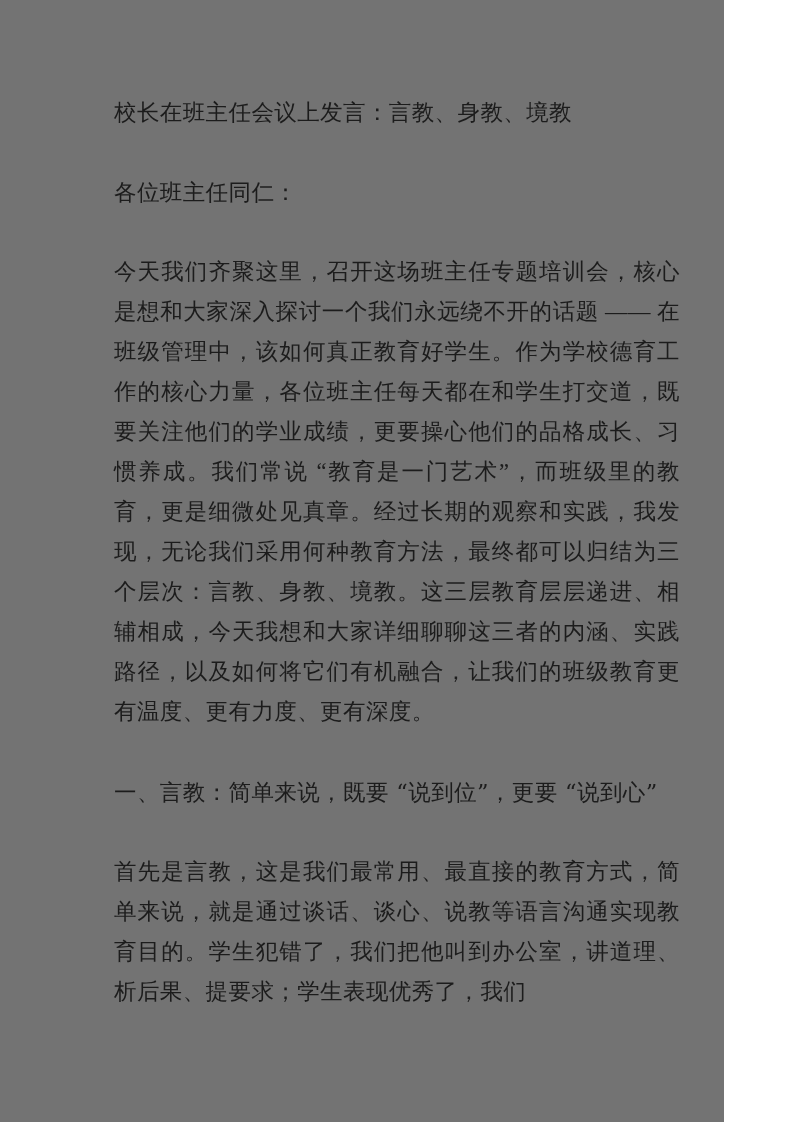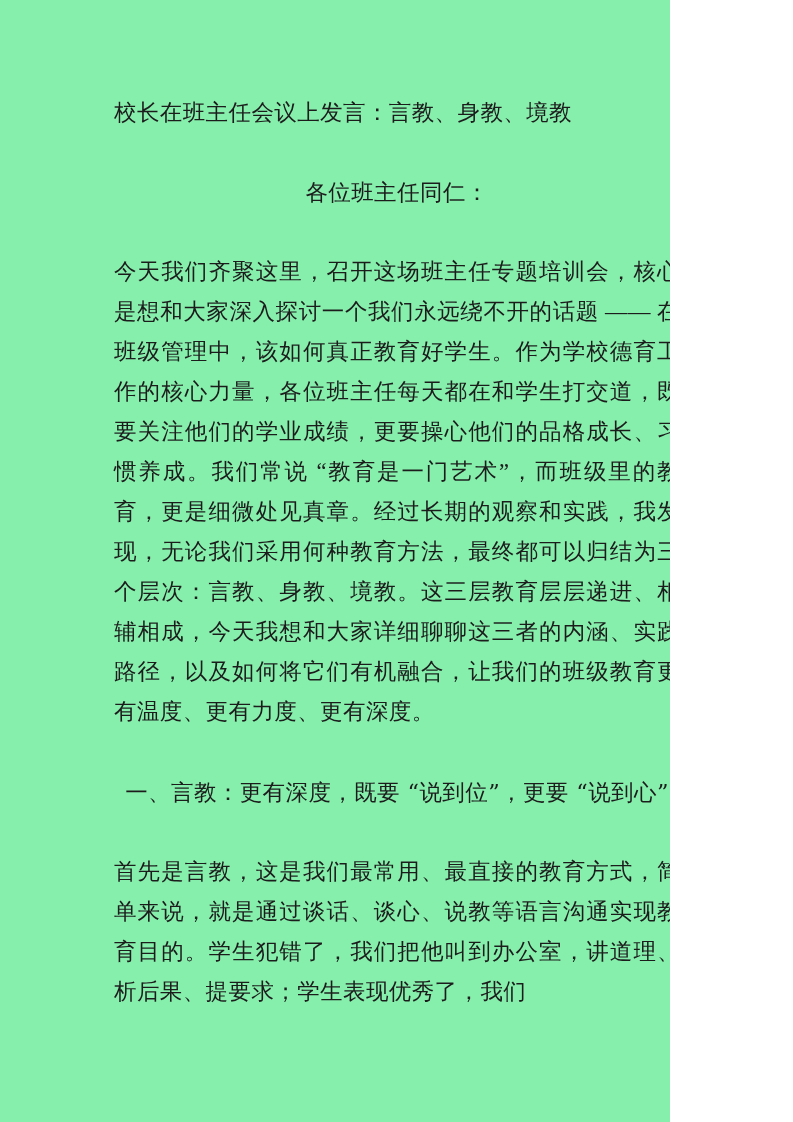--- a/index.html
+++ b/index.html
@@ -4,23 +4,23 @@
 <title>document</title>
 <style>
   html, body {
     margin: 0;
     padding: 0;
     background: #ffffff;
   }
 
   .page {
     position: relative;
-    width: 670px;
+    width: 724px;
     height: 1122px;
-    background: #86efac;
+    background: #737373;
     overflow: hidden;
     box-sizing: border-box;
     font-family: "DejaVu Serif", "Liberation Serif", serif;
     color: #1c1c1c;
     -webkit-font-smoothing: antialiased;
   }
 
   .doc-body {
     position: absolute;
     left: 114px;
@@ -47,39 +47,39 @@
 
   .block.title {
     font-size: 22.5px;
     line-height: 40px;
     text-align: left;
   }
 
   .block.salutation,
   .block.greeting,
   .block.heading {
-    text-align: center;
+    text-align: left;
   }
 
   .block.paragraph {
     text-align: justify;
     font-family: Liberation Serif, serif;
   }
 </style>
 </head>
 <body>
 
 <div class="page">
   <div class="doc-body">
 
     <p class="block title">校长在班主任会议上发言：言教、身教、境教</p>
 
     <p class="block salutation">各位班主任同仁：</p>
 
 
     <p class="block paragraph">今天我们齐聚这里，召开这场班主任专题培训会，核心是想和大家深入探讨一个我们永远绕不开的话题 —— 在班级管理中，该如何真正教育好学生。作为学校德育工作的核心力量，各位班主任每天都在和学生打交道，既要关注他们的学业成绩，更要操心他们的品格成长、习惯养成。我们常说 “教育是一门艺术”，而班级里的教育，更是细微处见真章。经过长期的观察和实践，我发现，无论我们采用何种教育方法，最终都可以归结为三个层次：言教、身教、境教。这三层教育层层递进、相辅相成，今天我想和大家详细聊聊这三者的内涵、实践路径，以及如何将它们有机融合，让我们的班级教育更有温度、更有力度、更有深度。</p>
 
-    <p class="block heading">一、言教：更有深度，既要 “说到位”，更要 “说到心”</p>
+    <p class="block heading">一、言教：简单来说，既要 “说到位”，更要 “说到心”</p>
 
     <p class="block paragraph">首先是言教，这是我们最常用、最直接的教育方式，简单来说，就是通过谈话、谈心、说教等语言沟通实现教育目的。学生犯错了，我们把他叫到办公室，讲道理、析后果、提要求；学生表现优秀了，我们</p>
 
   </div>
 </div>
 
 </body></html>

